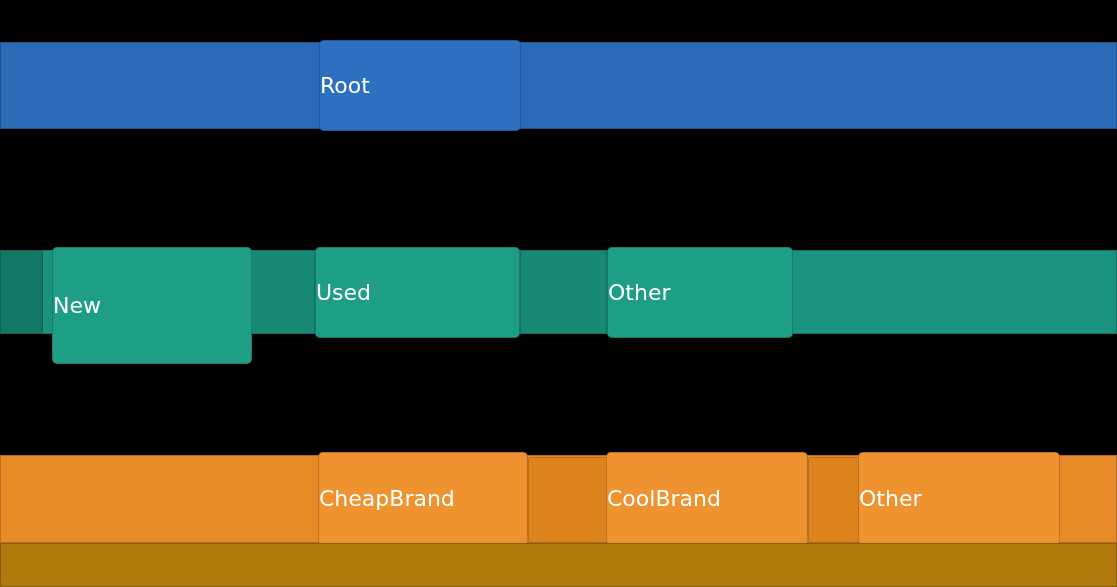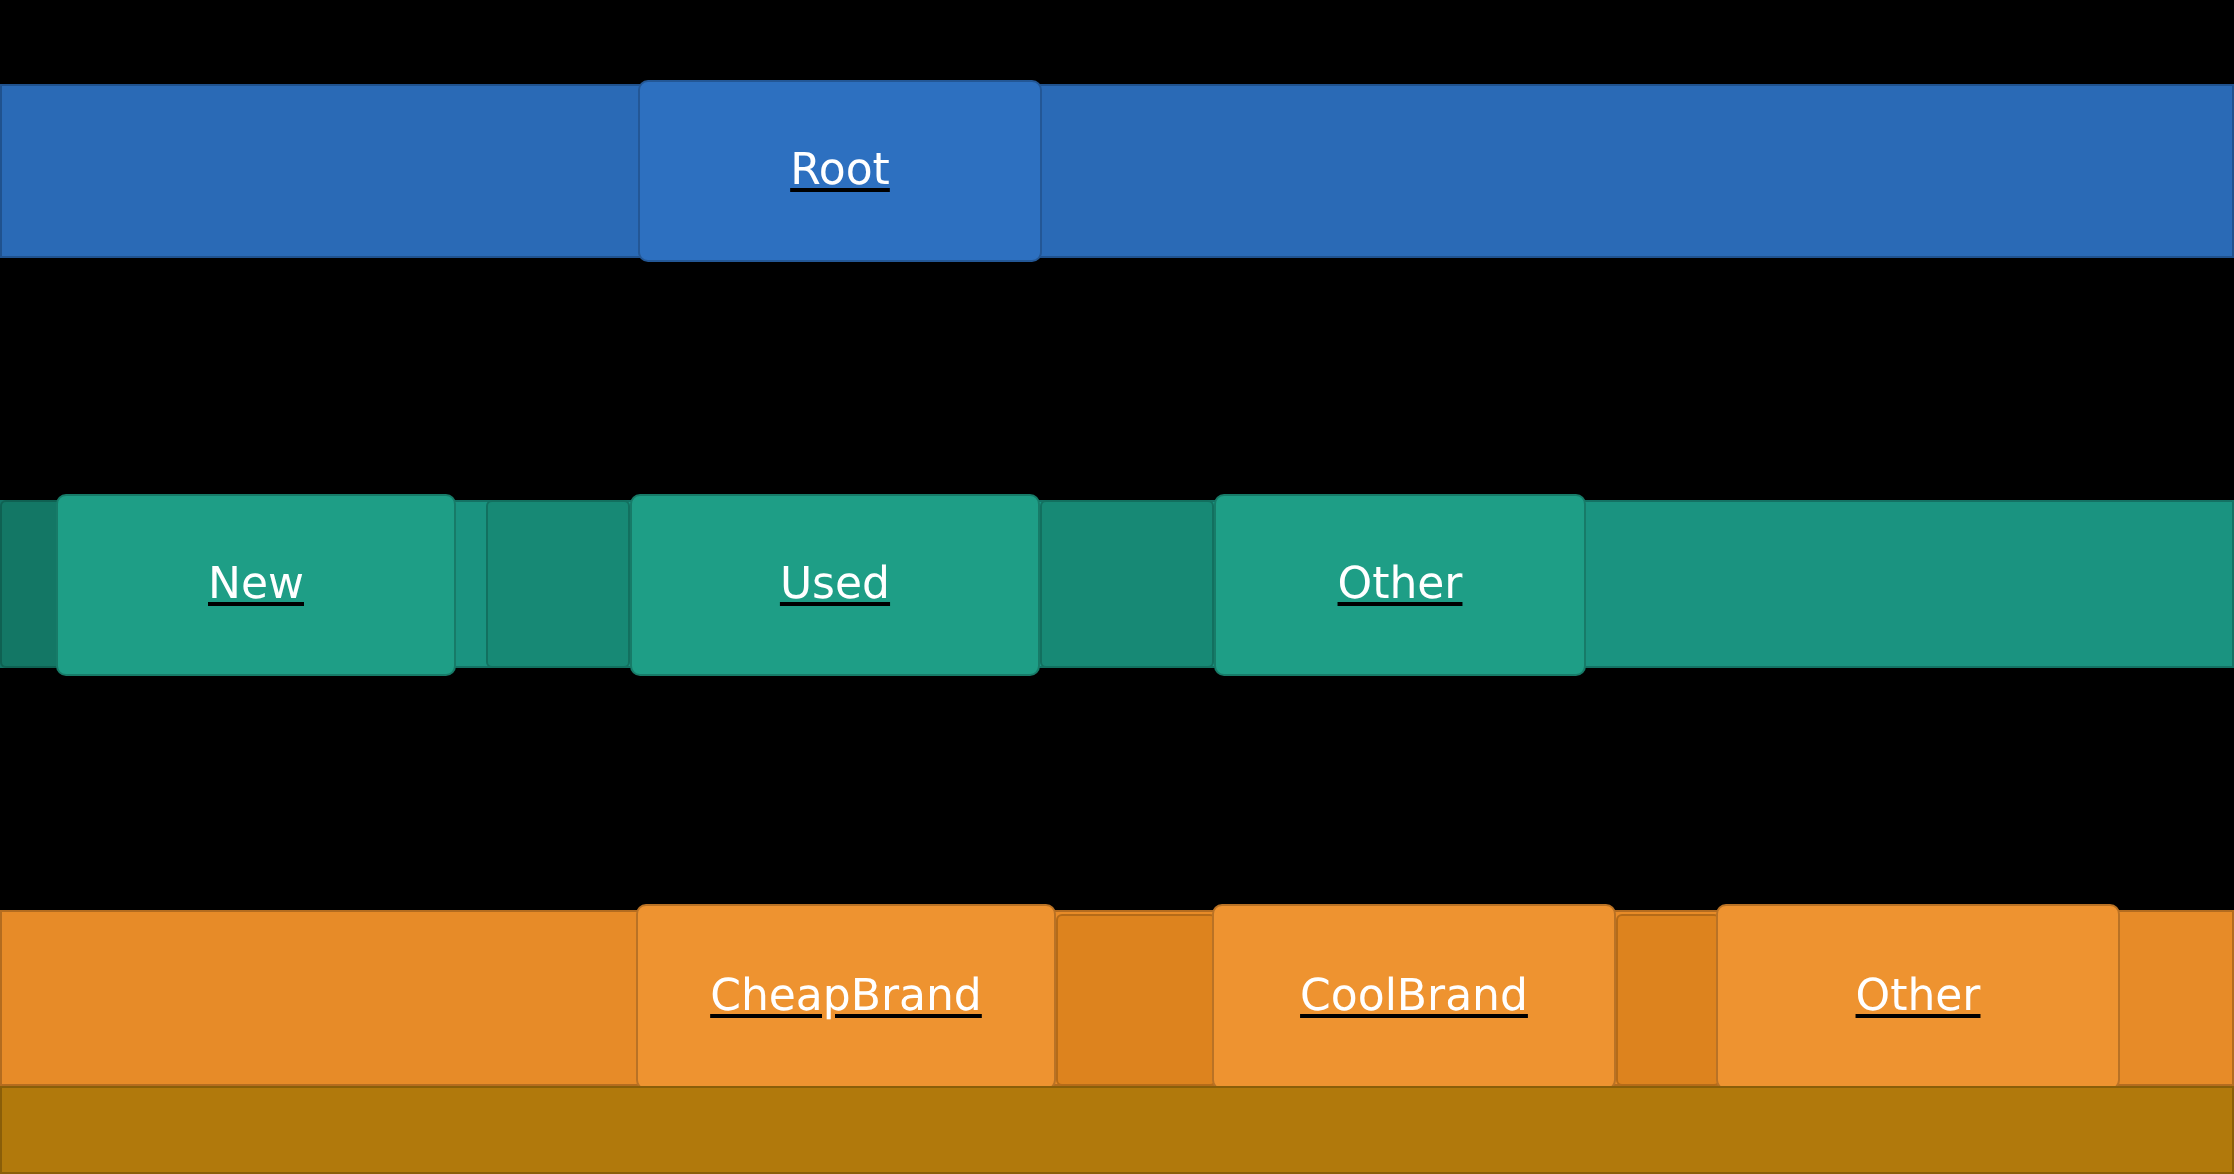--- a/index.html
+++ b/index.html
@@ -26,43 +26,42 @@
     border-radius: 3px;
     box-shadow: inset 0 0 0 1px rgba(0,0,0,0.18);
   }
   .tree-node {
     position: absolute;
     border-radius: 5px;
     border: 1px solid rgba(0,0,0,0.22);
     box-sizing: border-box;
     display: flex;
     align-items: center;
-    justify-content: center;
-    text-decoration: underline;
+    justify-content: flex-start;
   }
   .tree-node span {
     color: #ffffff;
     font-size: 22px;
     line-height: 1;
     white-space: nowrap;
   }
 </style>
 </head>
 <body>
 
 <div id="canvas" style="width: 1117px; height: 587px; background: rgb(0, 0, 0);">
     <div class="level-bar" style="left: 0px; top: 42px; width: 1117px; height: 87px; background: rgb(42, 106, 182);"></div>
     <div class="tree-node" style="left: 319px; top: 40px; width: 202px; height: 91px; background: rgb(45, 112, 192);">
       <span>Root</span>
     </div>
     <div class="level-bar" style="left: 0px; top: 250px; width: 1117px; height: 84px; background: rgb(26, 147, 128);"></div>
     <div class="level-segment" style="left: 0px; top: 250px; width: 43px; height: 84px; background: rgb(19, 119, 101);"></div>
     <div class="level-segment" style="left: 243px; top: 250px; width: 72px; height: 84px; background: rgb(23, 137, 117);"></div>
     <div class="level-segment" style="left: 520px; top: 250px; width: 87px; height: 84px; background: rgb(23, 137, 117);"></div>
-    <div class="tree-node" style="left: 28px; top: 247px; width: 200px; height: 91px; background: rgb(30, 158, 134);">
+    <div class="tree-node" style="left: 52px; top: 247px; width: 200px; height: 117px; background: rgb(30, 158, 134);">
       <span>New</span>
     </div>
     <div class="tree-node" style="left: 315px; top: 247px; width: 205px; height: 91px; background: rgb(30, 158, 134);">
       <span>Used</span>
     </div>
     <div class="tree-node" style="left: 607px; top: 247px; width: 186px; height: 91px; background: rgb(30, 158, 134);">
       <span>Other</span>
     </div>
     <div class="level-bar" style="left: 0px; top: 455px; width: 1117px; height: 88px; background: rgb(231, 139, 40);"></div>
     <div class="level-segment" style="left: 528px; top: 457px; width: 80px; height: 86px; background: rgb(221, 131, 30);"></div>

